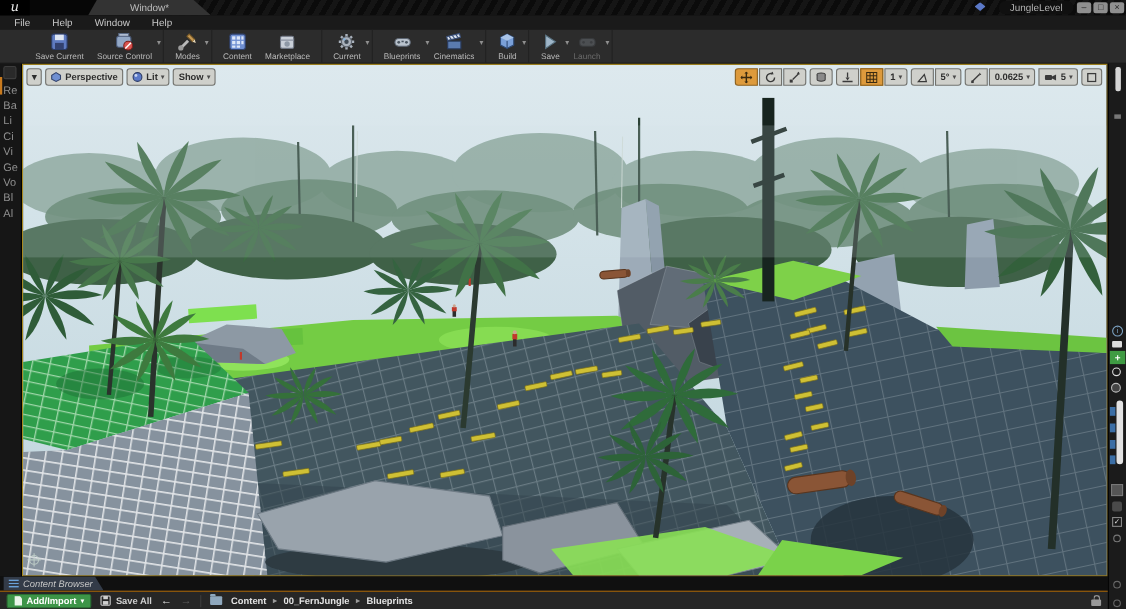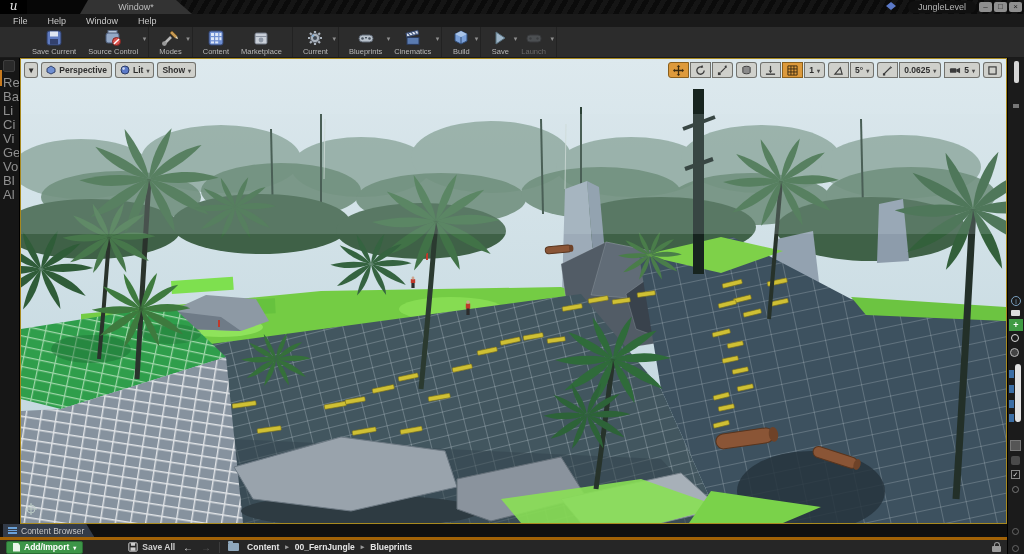--- a/index.html
+++ b/index.html
@@ -37,21 +37,21 @@
   .tb-btn { display:flex; flex-direction:column; align-items:center; justify-content:center;
     background:none; border:none; padding:1px 4px 0 4px; gap:0; position:relative; }
   .tb-btn .ic { width:18px; height:18px; }
   .tb-btn .lbl { color:#b9b9b9; font-size:7.5px; white-space:nowrap; }
   .tb-btn .caret { position:absolute; right:-4px; top:8px; color:#8f8f8f; font-size:7px; }
   .tb-btn.disabled .ic { opacity:.4; } .tb-btn.disabled .lbl { color:#6a6a6a; }
 
   
   #leftstrip { left:0; top:58px; width:20px; height:466px; background:#161616;
     border-right:1px solid #000; overflow:hidden; }
-  .place-label { color:#8f8f8f; font-size:13px; height:14px; line-height:14px;
+  .place-label { color:#8f8f8f; font-size:10px; height:14px; line-height:14px;
     padding-left:3px; white-space:nowrap; }
   #place-accent { left:0; top:12px; width:2px; height:16px; background:#c87a1e; }
   #leftstrip .minitool { width:12px; height:12px; margin:2px 0 4px 3px;
     background:#2a2a2a; border:1px solid #3d3d3d; border-radius:2px; }
 
   
   #viewport { left:20px; top:58px; width:987px; height:466px; background:#222;
     border:1px solid #a8891f; }
   #scene { position:absolute; left:0; top:0; }
 
@@ -66,33 +66,33 @@
   .vp-group .vpb:first-child { border-radius:3px 0 0 3px; }
   .vp-group .vpb:last-child { border-radius:0 3px 3px 0; }
   .tinycaret { font-size:6px; color:#4a4a4a; }
 
   
   #rightstrip { left:1007px; top:58px; width:17px; height:496px; background:#1b1b1b;
     border-left:1px solid #000; overflow:hidden; }
   .rs { position:absolute; }
 
   
-  #cb-tabbar { left:0; top:524px; width:1007px; height:13px; background:#101010; }
+  #cb-tabbar { left:0; top:524px; width:1007px; height:13px; background:#101010;font-style:italic; }
   #cb-tab { left:3px; top:0; height:13px; background:#333b48; display:flex; align-items:center;
     gap:4px; padding:0 10px 0 5px; color:#c6c6c6; font-size:8.5px;
     clip-path:polygon(0 0, calc(100% - 8px) 0, 100% 100%, 0 100%); }
   #cb-tab .lines { width:9px; height:7px;
     background:linear-gradient(#6aa1d8 0 1.5px,transparent 1.5px 2.8px,#6aa1d8 2.8px 4.3px,transparent 4.3px 5.5px,#6aa1d8 5.5px 7px); }
   #cb-bar { left:0; top:537px; width:1007px; height:17px; background:#262626;
-    border-top:3px solid #a16207; display:flex; align-items:center; padding:0 6px; gap:8px; }
+    border-top:1px solid #a16207; display:flex; align-items:center; padding:0 6px; gap:8px; }
   #add-import { height:13px; background:#3d9548; border:1px solid #2a6f33; border-radius:2px;
     color:#fff; font-size:8.5px; font-weight:bold; display:flex; align-items:center; gap:4px;
     padding:0 6px; }
   #add-import .page { width:7px; height:9px; background:#eaf5ea; clip-path:polygon(0 0,70% 0,100% 30%,100% 100%,0 100%); }
-  .cb-txt { color:#cfcfcf; font-size:8.5px; font-weight:bold; display:flex; align-items:center; gap:4px;margin-left:37px; }
+  .cb-txt { color:#cfcfcf; font-size:8.5px; font-weight:bold; display:flex; align-items:center; gap:4px; }
   .nav-arrow { font-size:10px; color:#e0e0e0; } .nav-arrow.dim { color:#5f5f5f; }
   .vsep { width:1px; height:11px; background:#3c3c3c; }
   #breadcrumb { display:flex; align-items:center; gap:6px; color:#e4e4e4;
     font-size:8.5px; font-weight:bold; }
   .crumb-sep { color:#9a9a9a; font-size:7px; }
   #cb-lock { margin-left:auto; width:9px; height:10px; position:relative; }
   #cb-lock .body { position:absolute; left:0; bottom:0; width:9px; height:6px; background:#9a9a9a; border-radius:1px; }
   #cb-lock .shackle { position:absolute; left:1.5px; top:0; width:6px; height:5px;
     border:1.5px solid #9a9a9a; border-bottom:none; border-radius:4px 4px 0 0; }
   #folder-ic { width:11px; height:8px; background:#8fa8bd; border-radius:1px; position:relative; }

